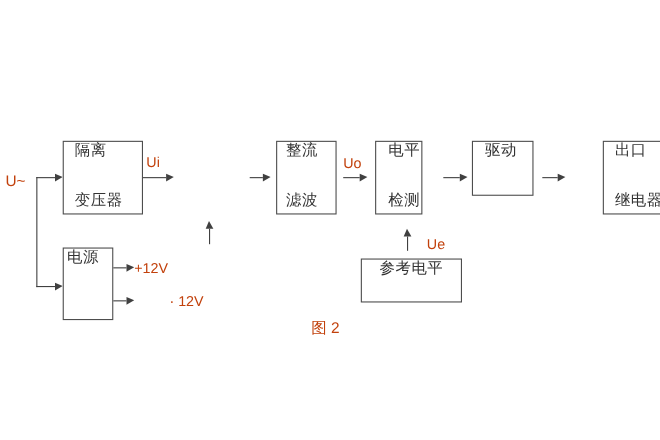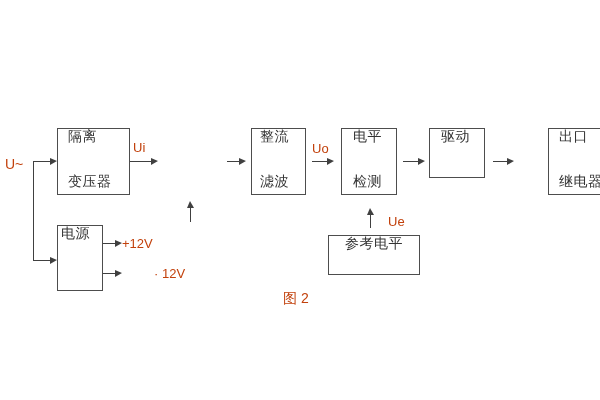--- a/index.html
+++ b/index.html
@@ -19,21 +19,21 @@
     background:#ffffff;
     display:flex;flex-direction:column;justify-content:flex-start;align-items:flex-start;
     row-gap:30px;
     font-size:14px;line-height:15px;color:#333333;
     box-sizing:border-box;
     letter-spacing:0.5px;
   }
   #box-isolation {left:57px; top:128px;width:73px;height:67px;padding-left:10px;}
   #box-setpoint  {left:163px;top:128px;width:55px;height:67px;padding-left:11px;}
   #box-rectifier {left:251px;top:128px;width:55px;height:67px;padding-left:8px;}
-  #box-level     {left:341px;top:128px;width:56px;height:67px;padding-left:11px;}
+  #box-level     {left:341px;top:128px;width:43px;height:67px;padding-left:11px;}
   #box-drive     {left:429px;top:128px;width:56px;height:50px;padding-left:11px;}
   #box-relay     {left:520px;top:128px;width:66px;height:67px;padding-left:10px;margin-left:28px;}
   #box-power     {left:57px; top:225px;width:46px;height:66px;padding-left:3px;}
   #box-ratio     {left:164px;top:224px;width:55px;height:66px;padding-left:9px;}
   #box-reference {left:328px;top:235px;width:92px;height:40px;align-items:center;padding-left:0;}
 
   
   .lbl{position:absolute;font-size:13px;color:#c2410c;white-space:nowrap;}
   #lbl-u     {left:5px;  top:156px;font-size:14px;}
   #lbl-ui    {left:133px;top:140px;}

